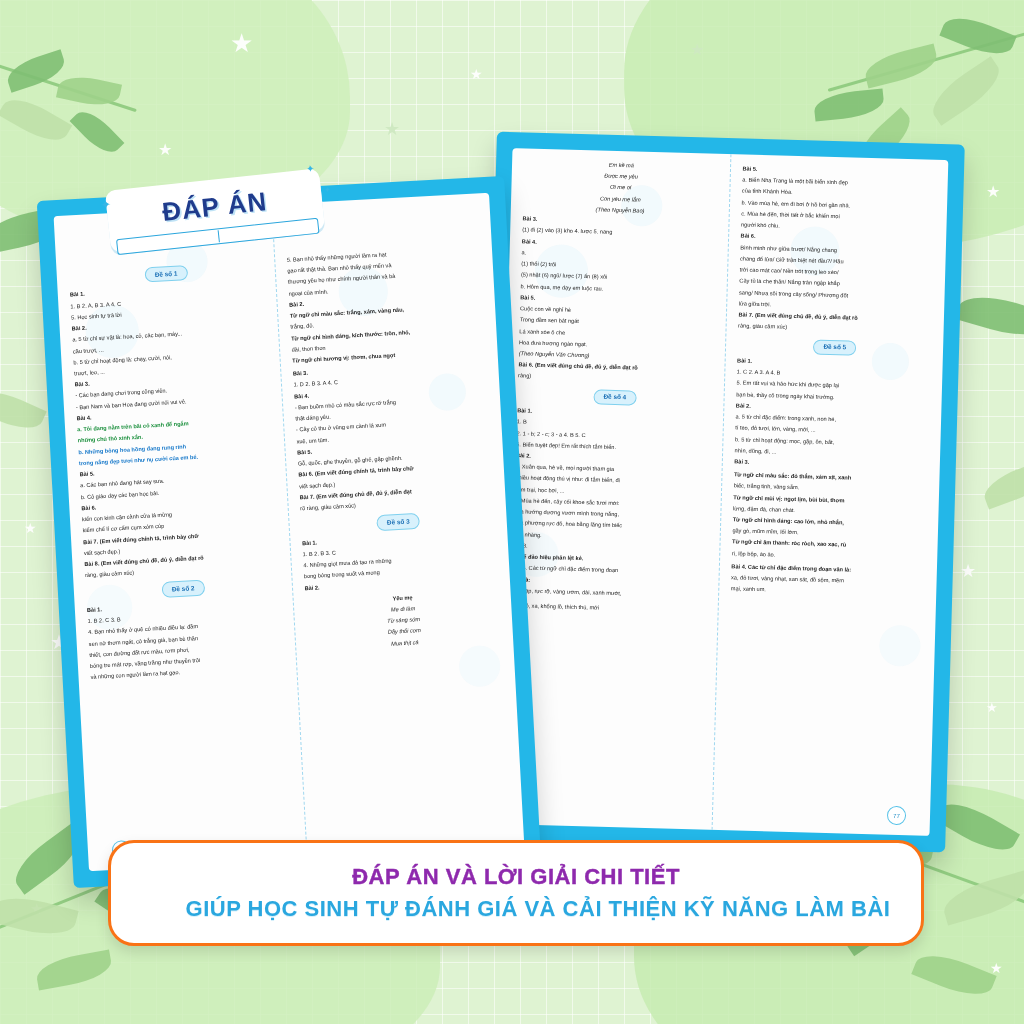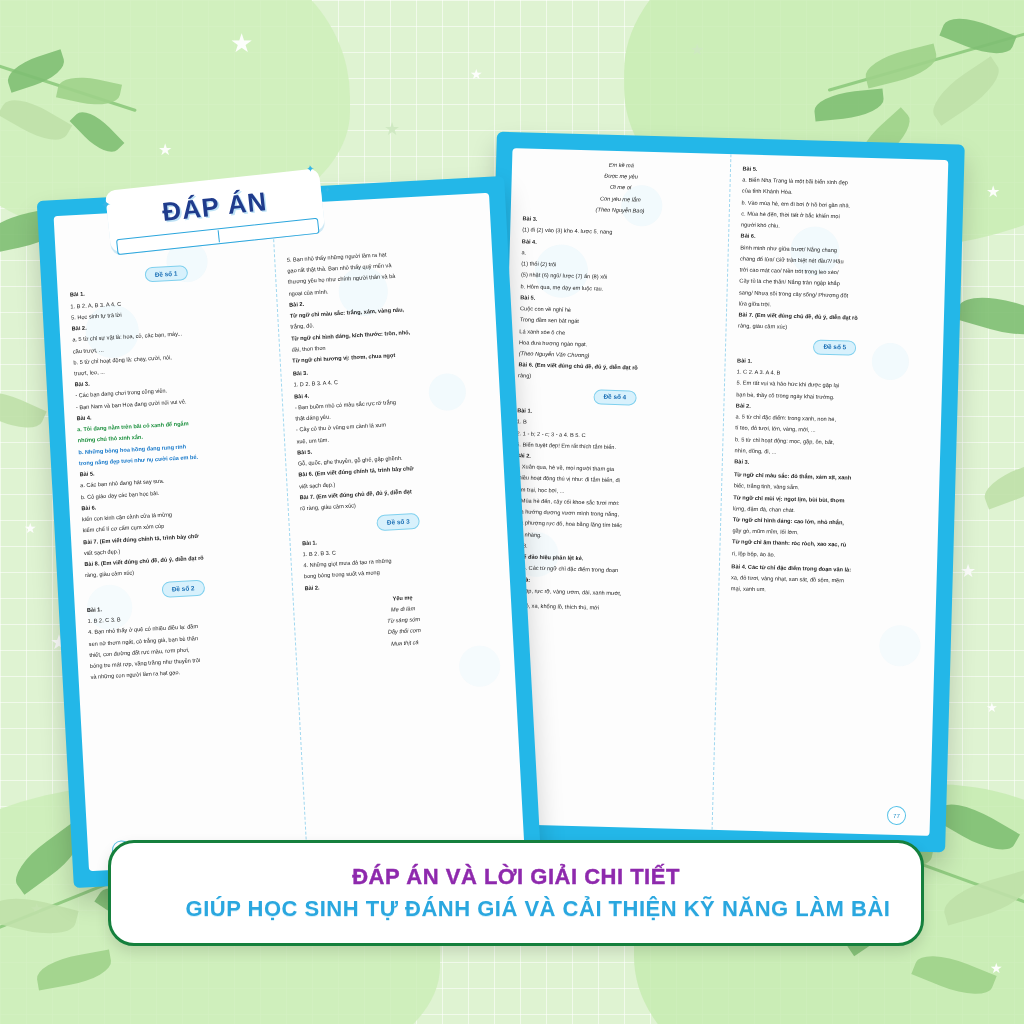--- a/index.html
+++ b/index.html
@@ -110,21 +110,21 @@
     position:absolute;bottom:10px;width:17px;height:17px;border-radius:50%;
     border:1px solid #57c2e8;color:#2a93c9;font-size:6px;
     display:flex;align-items:center;justify-content:center;background:#fff;
   }
   .pn-left{left:24px;}
   .pn-right{right:24px;}
 
   
   .banner{
     position:absolute;left:108px;top:840px;width:810px;height:100px;
-    background:#ffffff;border:3px solid #15803d;border-radius:26px;
+    background:#ffffff;border:3px solid #f97316;border-radius:26px;
     display:flex;flex-direction:column;align-items:center;justify-content:center;
     box-shadow:0 6px 14px rgba(0,0,0,.12);
   }
   .banner .l1{
     font-size:22px;font-weight:bold;color:#8e29ad;letter-spacing:.5px;
     -webkit-text-stroke:.4px #8e29ad;
   }
   .banner .l2{
     font-size:22px;font-weight:bold;color:#2aa7df;letter-spacing:.5px;margin-top:6px;
     text-shadow:0 1px 0 #d6f0fb;

